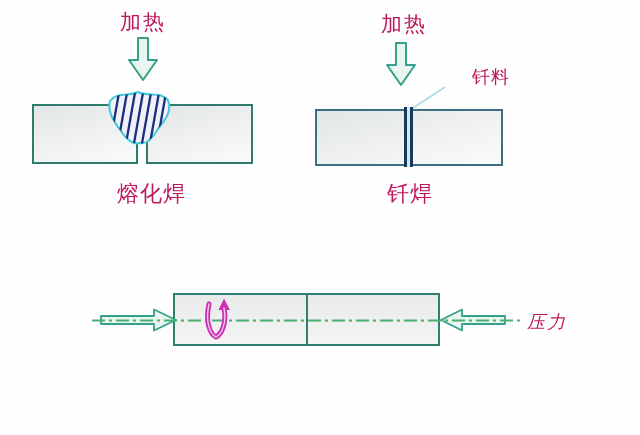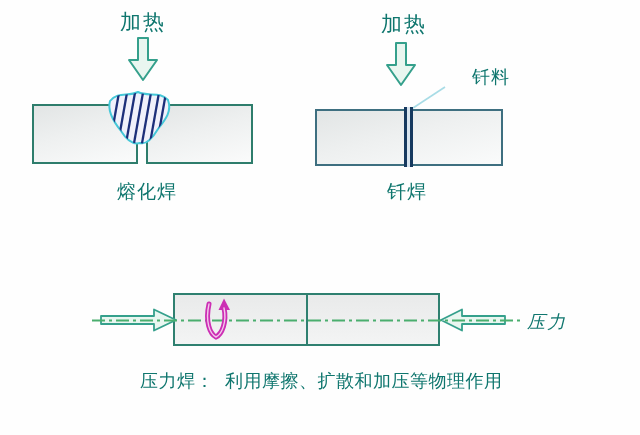--- a/index.html
+++ b/index.html
@@ -5,25 +5,25 @@
   html,body{margin:0;padding:0;background:#ffffff;}
   .canvas{
     position:relative;
     width:640px;height:435px;
     background:#fefefe;
     font-family:"Liberation Sans","DejaVu Sans",sans-serif;
     overflow:hidden;
   }
   .label{
     position:absolute;
-    color:#0f766e;
+    color:#be185d;
     white-space:pre;
   }
   .heat-label{font-size:21px;letter-spacing:2px;}
-  .sub-caption{font-size:19px;letter-spacing:1px;}
+  .sub-caption{font-size:22px;letter-spacing:1px;}
   .filler-label{font-size:18px;letter-spacing:1px;}
   .force-label{font-size:18px;letter-spacing:2px;}
   .main-caption{font-size:18px;letter-spacing:0.5px;}
 
   .plate{
     position:absolute;
     border:2px solid #2e7d6c;
     background:linear-gradient(165deg,#e2e5e5 0%,#eef0f0 45%,#fafbfb 100%);
     box-sizing:border-box;
   }
@@ -109,15 +109,14 @@
   </svg>
 
   <svg style="left:202px;top:297px;" width="30" height="44" viewBox="0 0 30 44">
     <path d="M7,7 C3,25 8,37 14,40 C20,37 25,25 22,11" fill="none" stroke="#cc2fb4" stroke-width="5" stroke-linecap="round"></path>
     <polygon points="16.5,13 28,13 22,1.5" fill="#cc2fb4"></polygon>
     <path d="M7,7 C3,25 8,37 14,40 C20,37 25,25 22,11" fill="none" stroke="#f3c7ec" stroke-width="1.4" stroke-linecap="round"></path>
   </svg>
 
   <div class="label force-label" style="left:527px;top:310px;font-style:italic;">压力</div>
 
-  <div class="label main-caption" style="left:140px;top:369px;">压力焊：  利用摩擦、扩散和加压等物理作用</div>
 
 </div>
 
 </body></html>

